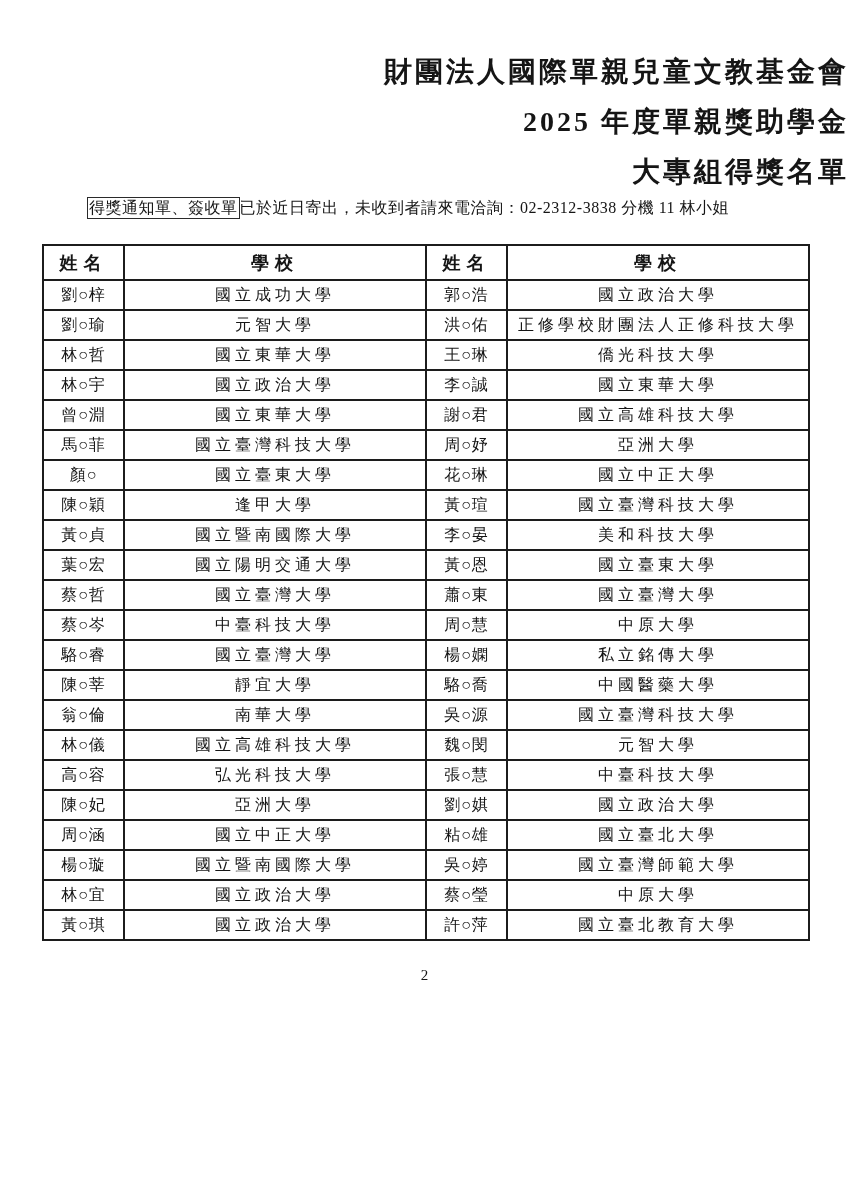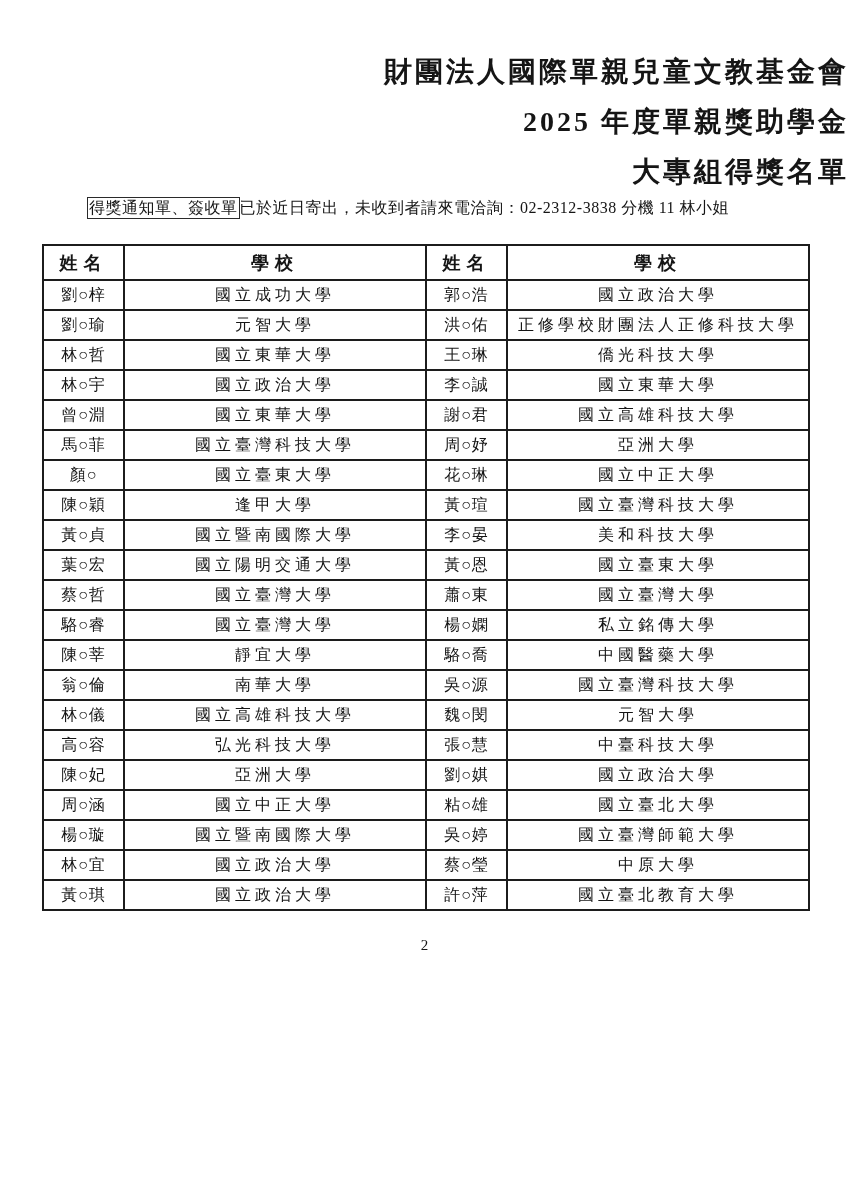--- a/index.html
+++ b/index.html
@@ -153,20 +153,26 @@
           <td class="name">黃○恩</td>
           <td class="school">國立臺東大學</td>
         </tr>
         <tr>
           <td class="name">蔡○哲</td>
           <td class="school">國立臺灣大學</td>
           <td class="name">蕭○東</td>
           <td class="school">國立臺灣大學</td>
         </tr>
         <tr>
+          <td class="name">蔡○岑</td>
+          <td class="school">中臺科技大學</td>
+          <td class="name">周○慧</td>
+          <td class="school">中原大學</td>
+        </tr>
+        <tr>
           <td class="name">駱○睿</td>
           <td class="school">國立臺灣大學</td>
           <td class="name">楊○嫻</td>
           <td class="school">私立銘傳大學</td>
         </tr>
         <tr>
           <td class="name">陳○莘</td>
           <td class="school">靜宜大學</td>
           <td class="name">駱○喬</td>
           <td class="school">中國醫藥大學</td>

